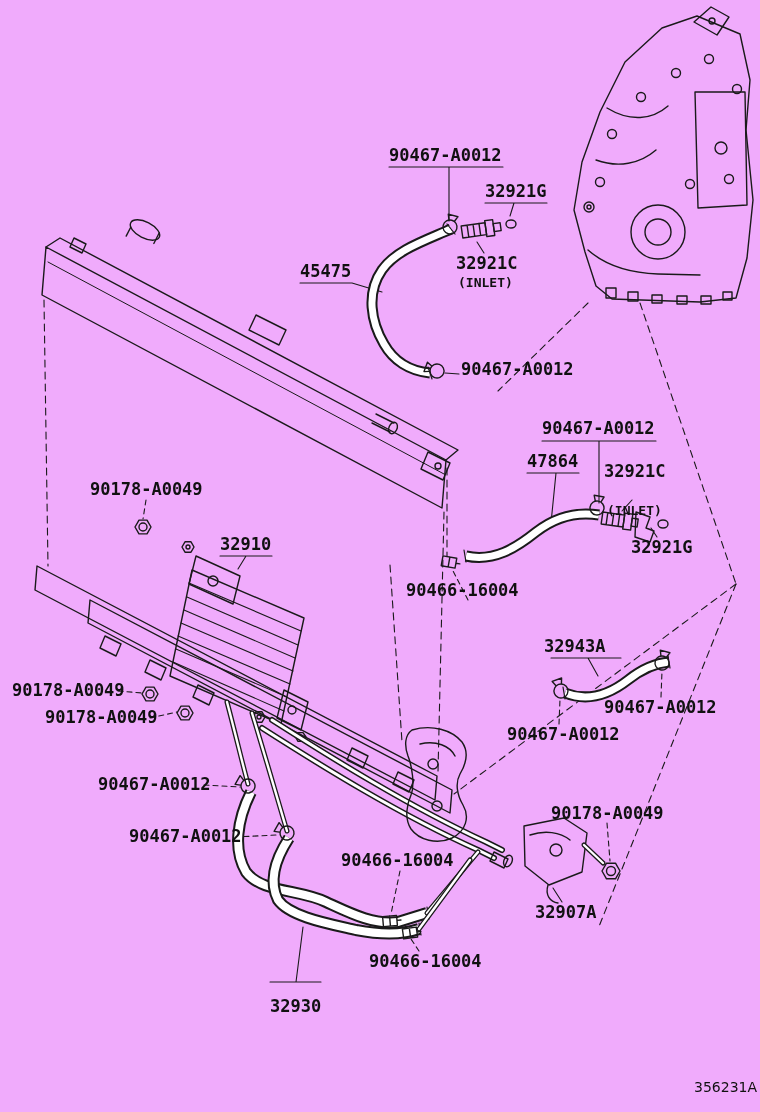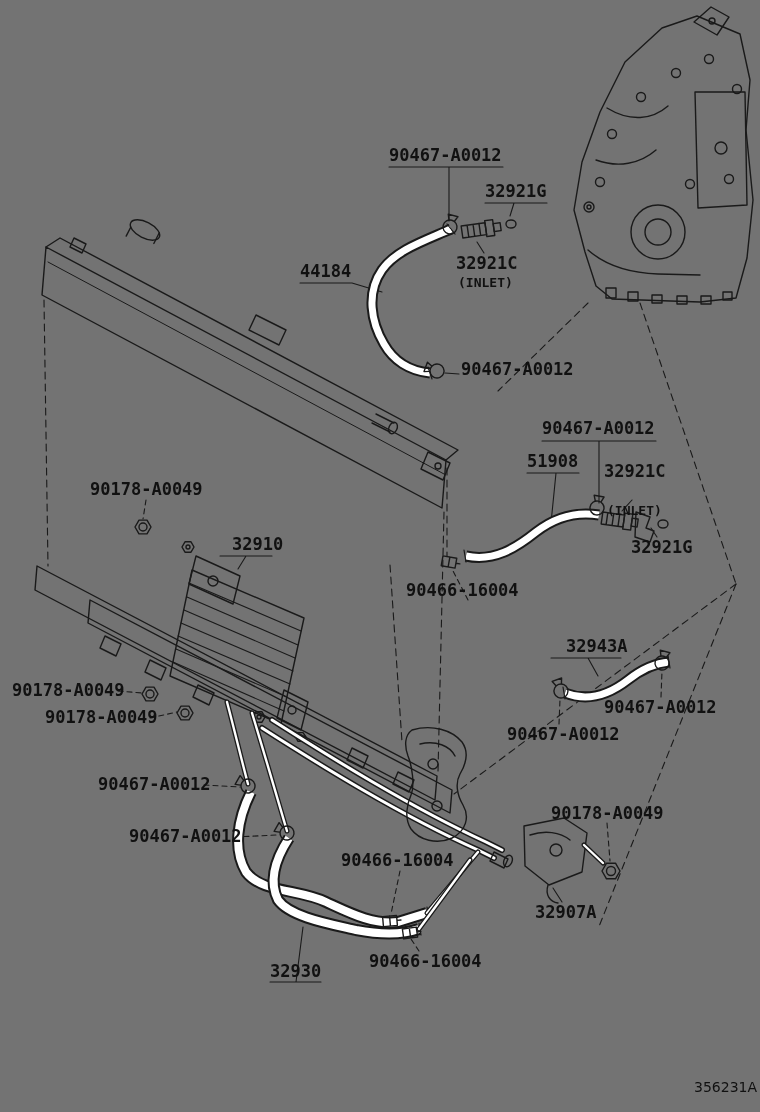--- a/index.html
+++ b/index.html
@@ -1,16 +1,16 @@
 <!DOCTYPE html>
 <html><head>
 <meta charset="utf-8">
 <style>
   html,body{margin:0;padding:0;background:#fff;}
-  .stage{position:relative;width:760px;height:1112px;background:#737373;overflow:hidden;
+  .stage{position:relative;width:760px;height:1112px;background:#f0abfc;overflow:hidden;
          font-family:"DejaVu Sans Mono","Liberation Mono",monospace;}
   .stage svg{position:absolute;left:0;top:0;}
   .part-label{position:absolute;font-size:17px;font-weight:bold;color:#111;
               white-space:nowrap;line-height:1;}
   .part-label.small{font-size:13px;}
   .diagram-code{position:absolute;font-size:14px;font-weight:normal;color:#111;
                 font-family:"DejaVu Sans","Liberation Sans",sans-serif;white-space:nowrap;text-align:right;}
 </style>
 </head>
 <body>
@@ -260,40 +260,40 @@
           <circle cx="185" cy="713" r="4"></circle>
         <polygon points="620,871 615.5,878.8 606.5,878.8 602,871 606.5,863.2 615.5,863.2"></polygon>
           <circle cx="611" cy="871" r="4.5"></circle>
       </g>
 
     </g>
   </svg>
 
   <span class="part-label" style="left:389px;top:147px">90467-A0012</span>
   <span class="part-label" style="left:485px;top:183px">32921G</span>
-  <span class="part-label" style="left:300px;top:263px">44184</span>
+  <span class="part-label" style="left:300px;top:263px">45475</span>
   <span class="part-label" style="left:456px;top:255px">32921C</span>
   <span class="part-label small" style="left:458px;top:276px">(INLET)</span>
   <span class="part-label" style="left:461px;top:361px">90467-A0012</span>
   <span class="part-label" style="left:542px;top:420px">90467-A0012</span>
-  <span class="part-label" style="left:527px;top:453px">51908</span>
+  <span class="part-label" style="left:527px;top:453px">47864</span>
   <span class="part-label" style="left:604px;top:463px">32921C</span>
   <span class="part-label small" style="left:607px;top:504px">(INLET)</span>
   <span class="part-label" style="left:90px;top:481px">90178-A0049</span>
-  <span class="part-label" style="left:232px;top:536px">32910</span>
+  <span class="part-label" style="left:220px;top:536px">32910</span>
   <span class="part-label" style="left:631px;top:539px">32921G</span>
   <span class="part-label" style="left:406px;top:582px">90466-16004</span>
-  <span class="part-label" style="left:566px;top:638px">32943A</span>
+  <span class="part-label" style="left:544px;top:638px">32943A</span>
   <span class="part-label" style="left:12px;top:682px">90178-A0049</span>
   <span class="part-label" style="left:45px;top:709px">90178-A0049</span>
   <span class="part-label" style="left:604px;top:699px">90467-A0012</span>
   <span class="part-label" style="left:507px;top:726px">90467-A0012</span>
   <span class="part-label" style="left:98px;top:776px">90467-A0012</span>
   <span class="part-label" style="left:551px;top:805px">90178-A0049</span>
   <span class="part-label" style="left:129px;top:828px">90467-A0012</span>
   <span class="part-label" style="left:341px;top:852px">90466-16004</span>
   <span class="part-label" style="left:535px;top:904px">32907A</span>
-  <span class="part-label" style="left:270px;top:963px">32930</span>
+  <span class="part-label" style="left:270px;top:998px">32930</span>
   <span class="part-label" style="left:369px;top:953px">90466-16004</span>
 
   <span class="diagram-code" style="left:694px;top:1079px">356231A</span>
 
 </div>
 
 </body></html>

